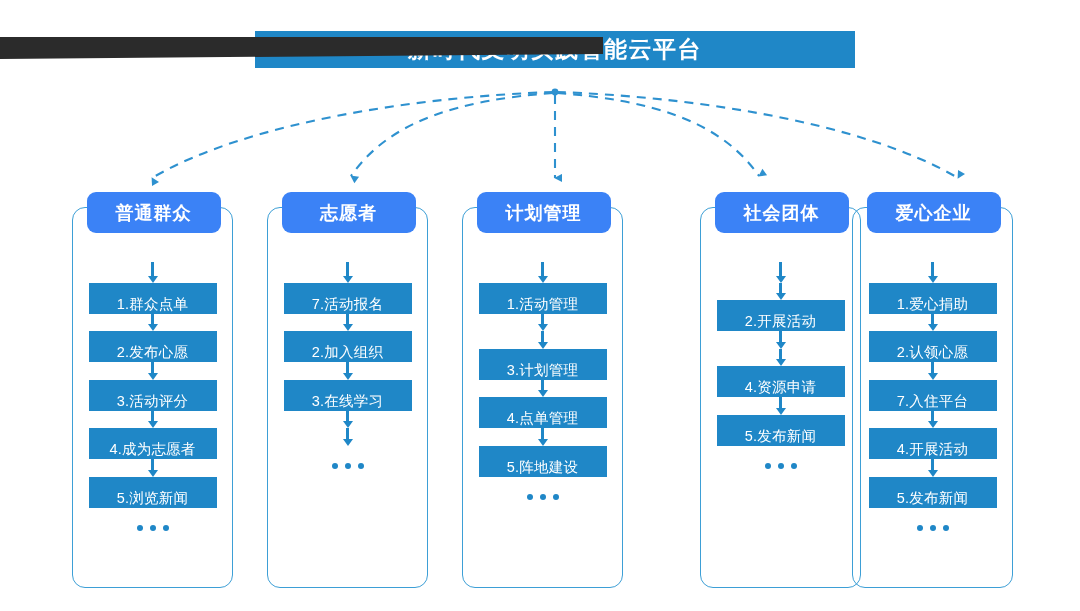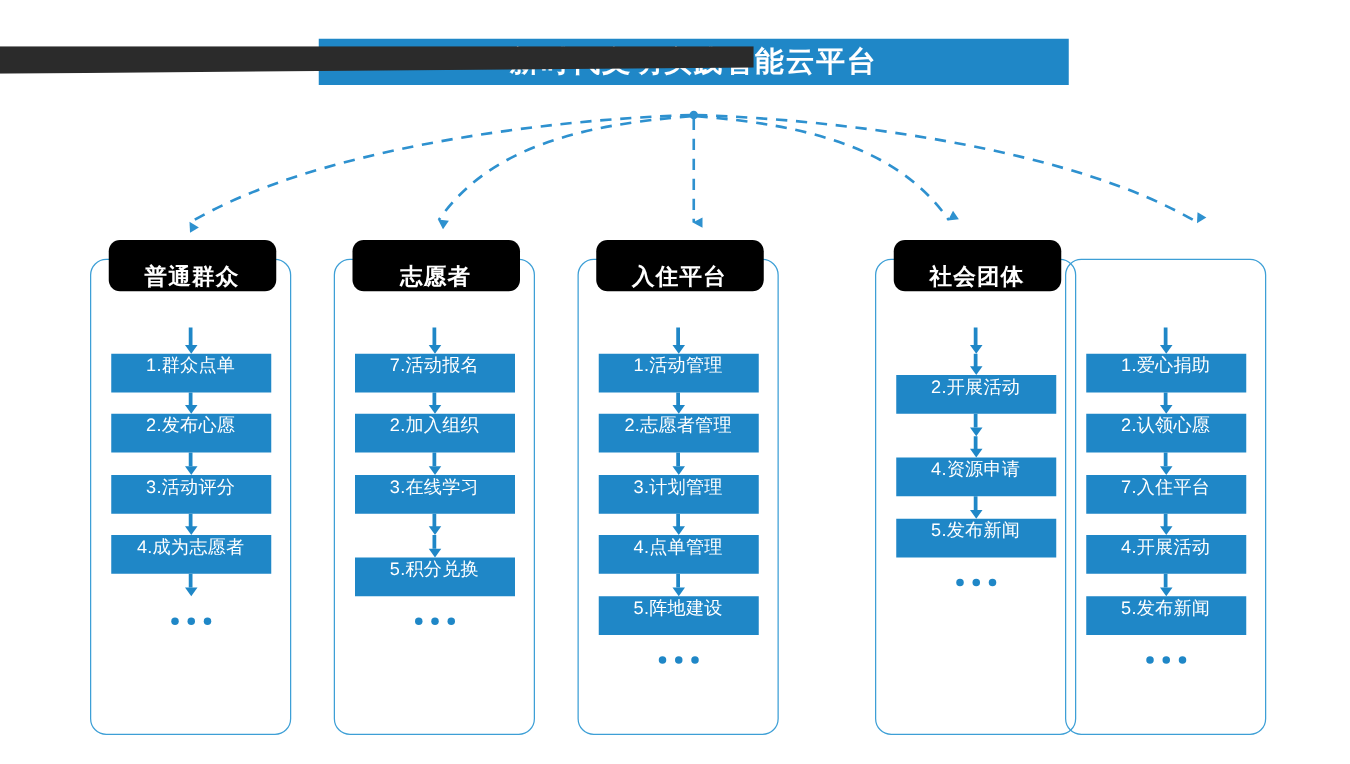--- a/index.html
+++ b/index.html
@@ -97,24 +97,24 @@
     background: transparent;
   }
 
   .col-header {
     position: absolute;
     left: 50%;
     transform: translateX(-50%);
     top: -15px;
     width: 134px;
     height: 41px;
-    background: #000000;
+    background: #3b82f6;
     border-radius: 9px;
     display: flex;
-    align-items: flex-end;
+    align-items: center;
     justify-content: center;
     z-index: 3;
   }
   .col-header-label {
     color: #ffffff;
     font-size: 18px;
     font-weight: bold;
     letter-spacing: 1px;
     white-space: nowrap;
   }
@@ -147,21 +147,21 @@
     margin-top: -0.5px;
   }
   .flow-arrow.long .stem { height: 14px; }
   .flow-arrow.short .stem { height: 11px; }
 
   .item-box {
     width: 128px;
     height: 31px;
     background: #1f87c7;
     display: flex;
-    align-items: flex-start;
+    align-items: flex-end;
     justify-content: center;
     box-sizing: border-box;
   }
   .item-label {
     color: #ffffff;
     font-size: 14.5px;
     white-space: nowrap;
     letter-spacing: 0.2px;
   }
 
@@ -250,20 +250,23 @@
             <div class="stem"></div>
             <div class="head"></div>
           </div>
         <div class="item-box">
             <span class="item-label">4.成为志愿者</span>
           </div>
         <div class="flow-arrow short">
             <div class="stem"></div>
             <div class="head"></div>
           </div>
+        <div class="item-box">
+            <span class="item-label">5.浏览新闻</span>
+          </div>
         <div class="ellipsis">
             <div class="dot"></div>
             <div class="dot"></div>
             <div class="dot"></div>
           </div>
       </div>
     </div>
 
     <div class="column col-1">
       <div class="card-outline"></div>
@@ -293,50 +296,44 @@
             <span class="item-label">3.在线学习</span>
           </div>
         <div class="flow-arrow short">
             <div class="stem"></div>
             <div class="head"></div>
           </div>
         <div class="flow-arrow short">
             <div class="stem"></div>
             <div class="head"></div>
           </div>
-        <div class="item-box">
-            <span class="item-label">5.积分兑换</span>
-          </div>
         <div class="ellipsis">
             <div class="dot"></div>
             <div class="dot"></div>
             <div class="dot"></div>
           </div>
       </div>
     </div>
 
     <div class="column col-2">
       <div class="card-outline"></div>
       <div class="col-header">
-        <span class="col-header-label">入住平台</span>
+        <span class="col-header-label">计划管理</span>
       </div>
       <div class="col-body">
         <div class="flow-arrow long">
             <div class="stem"></div>
             <div class="head"></div>
           </div>
         <div class="item-box">
             <span class="item-label">1.活动管理</span>
           </div>
         <div class="flow-arrow short">
             <div class="stem"></div>
             <div class="head"></div>
-          </div>
-        <div class="item-box">
-            <span class="item-label">2.志愿者管理</span>
           </div>
         <div class="flow-arrow short">
             <div class="stem"></div>
             <div class="head"></div>
           </div>
         <div class="item-box">
             <span class="item-label">3.计划管理</span>
           </div>
         <div class="flow-arrow short">
             <div class="stem"></div>
@@ -398,20 +395,23 @@
         <div class="ellipsis">
             <div class="dot"></div>
             <div class="dot"></div>
             <div class="dot"></div>
           </div>
       </div>
     </div>
 
     <div class="column col-4">
       <div class="card-outline"></div>
+      <div class="col-header">
+        <span class="col-header-label">爱心企业</span>
+      </div>
       <div class="col-body">
         <div class="flow-arrow long">
             <div class="stem"></div>
             <div class="head"></div>
           </div>
         <div class="item-box">
             <span class="item-label">1.爱心捐助</span>
           </div>
         <div class="flow-arrow short">
             <div class="stem"></div>

